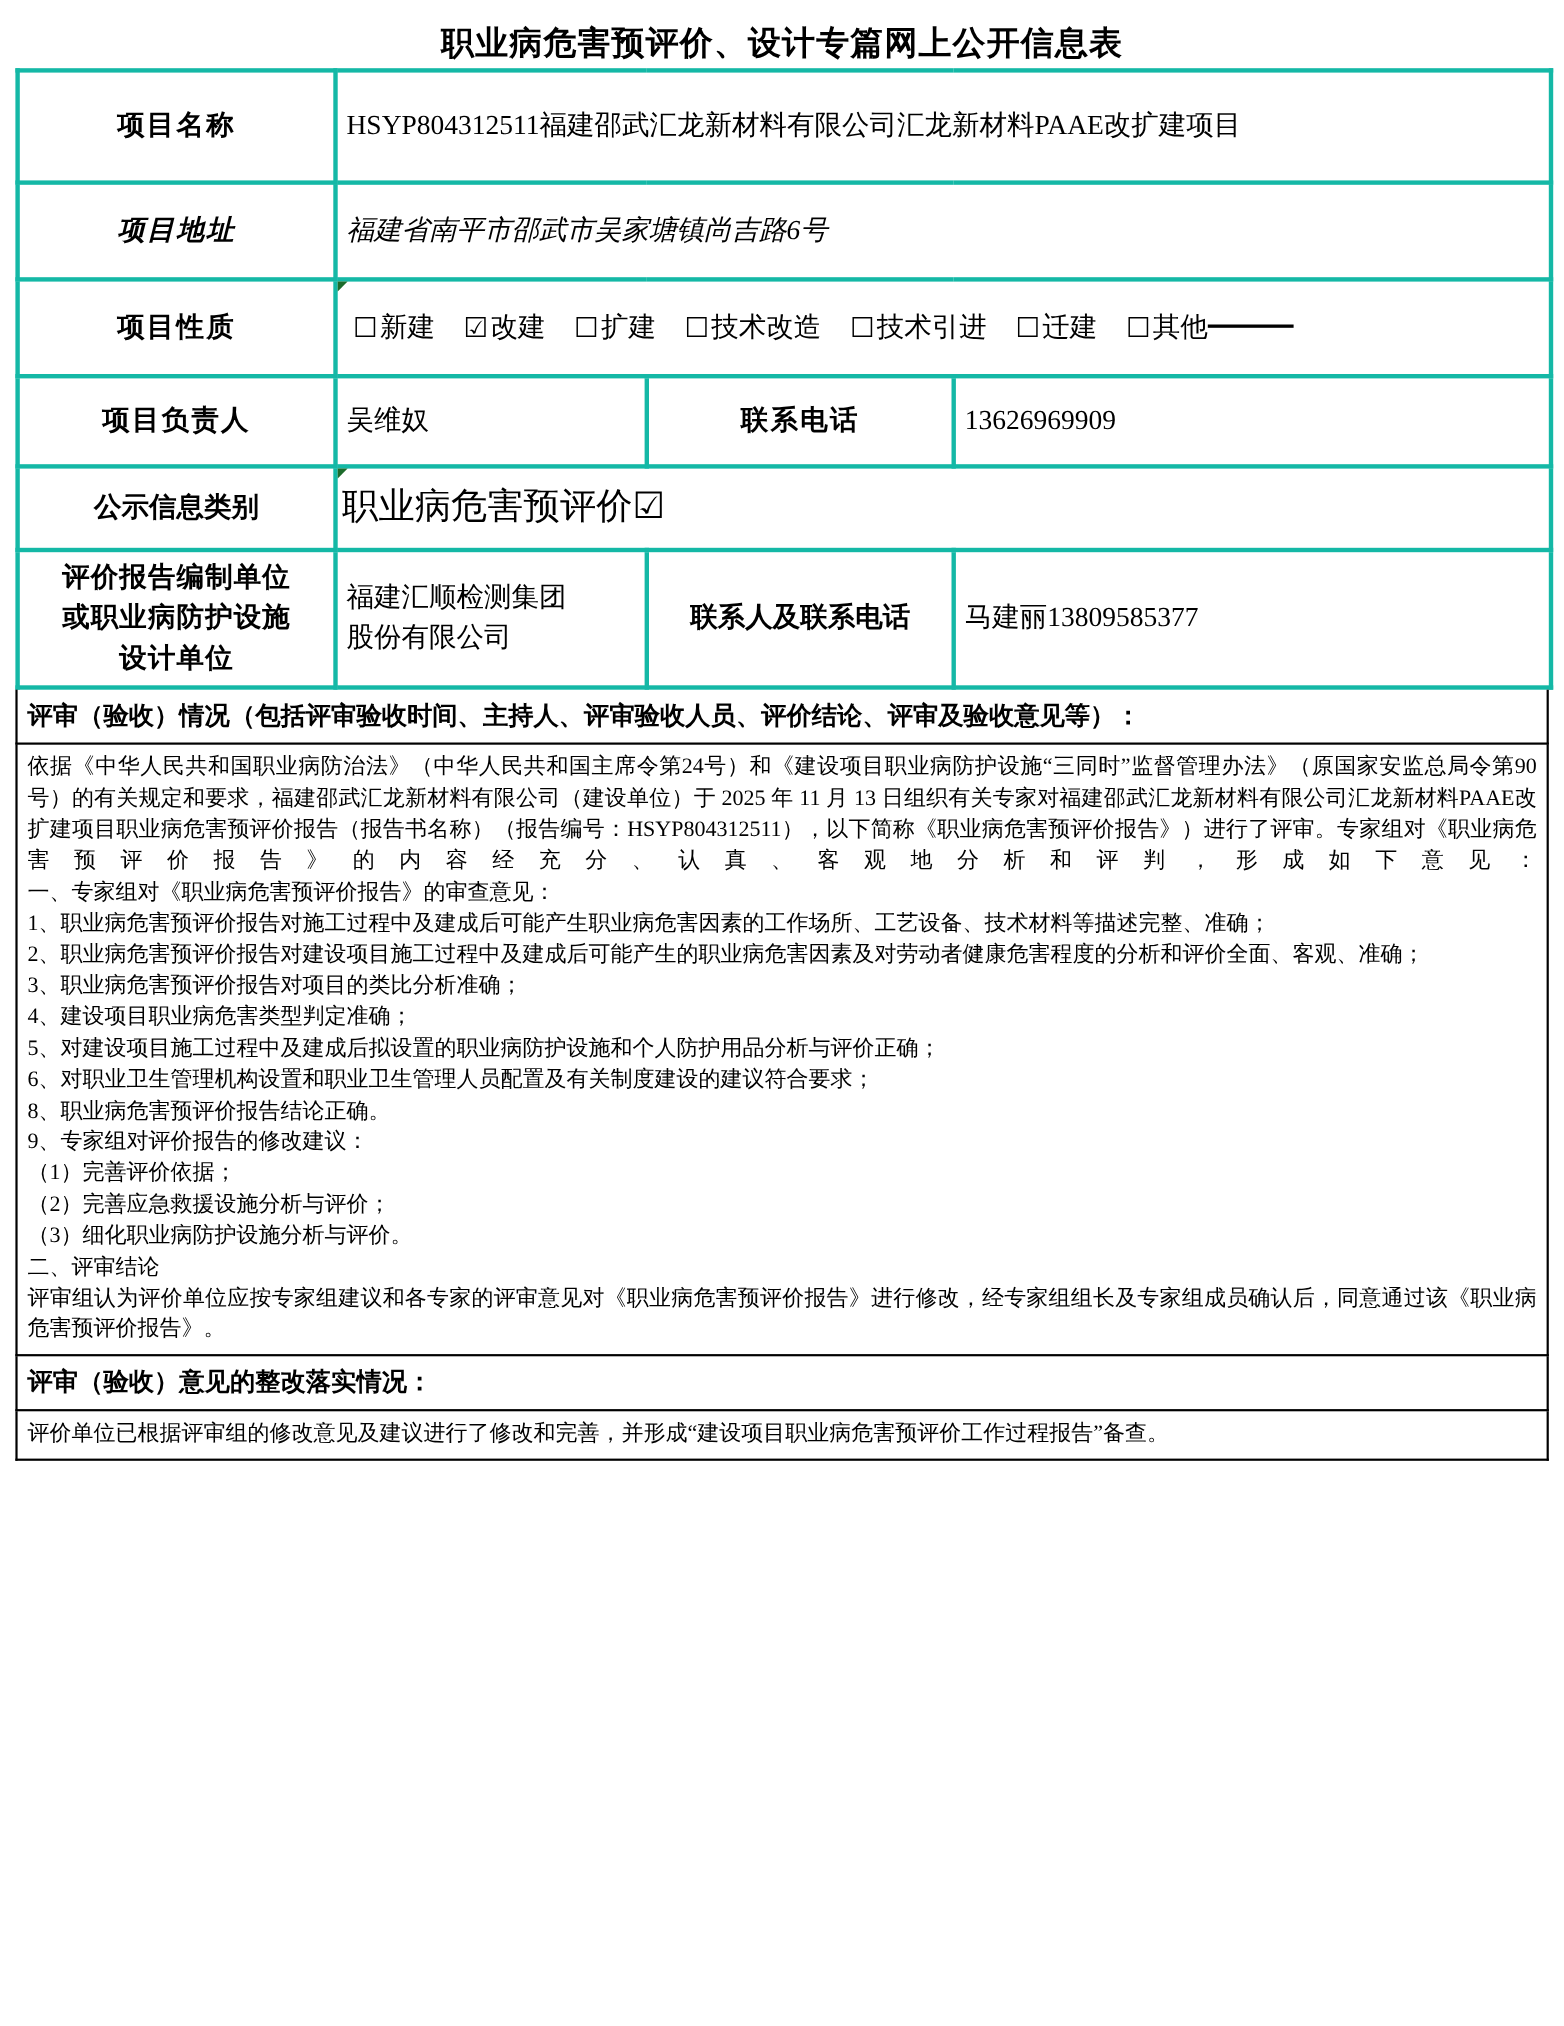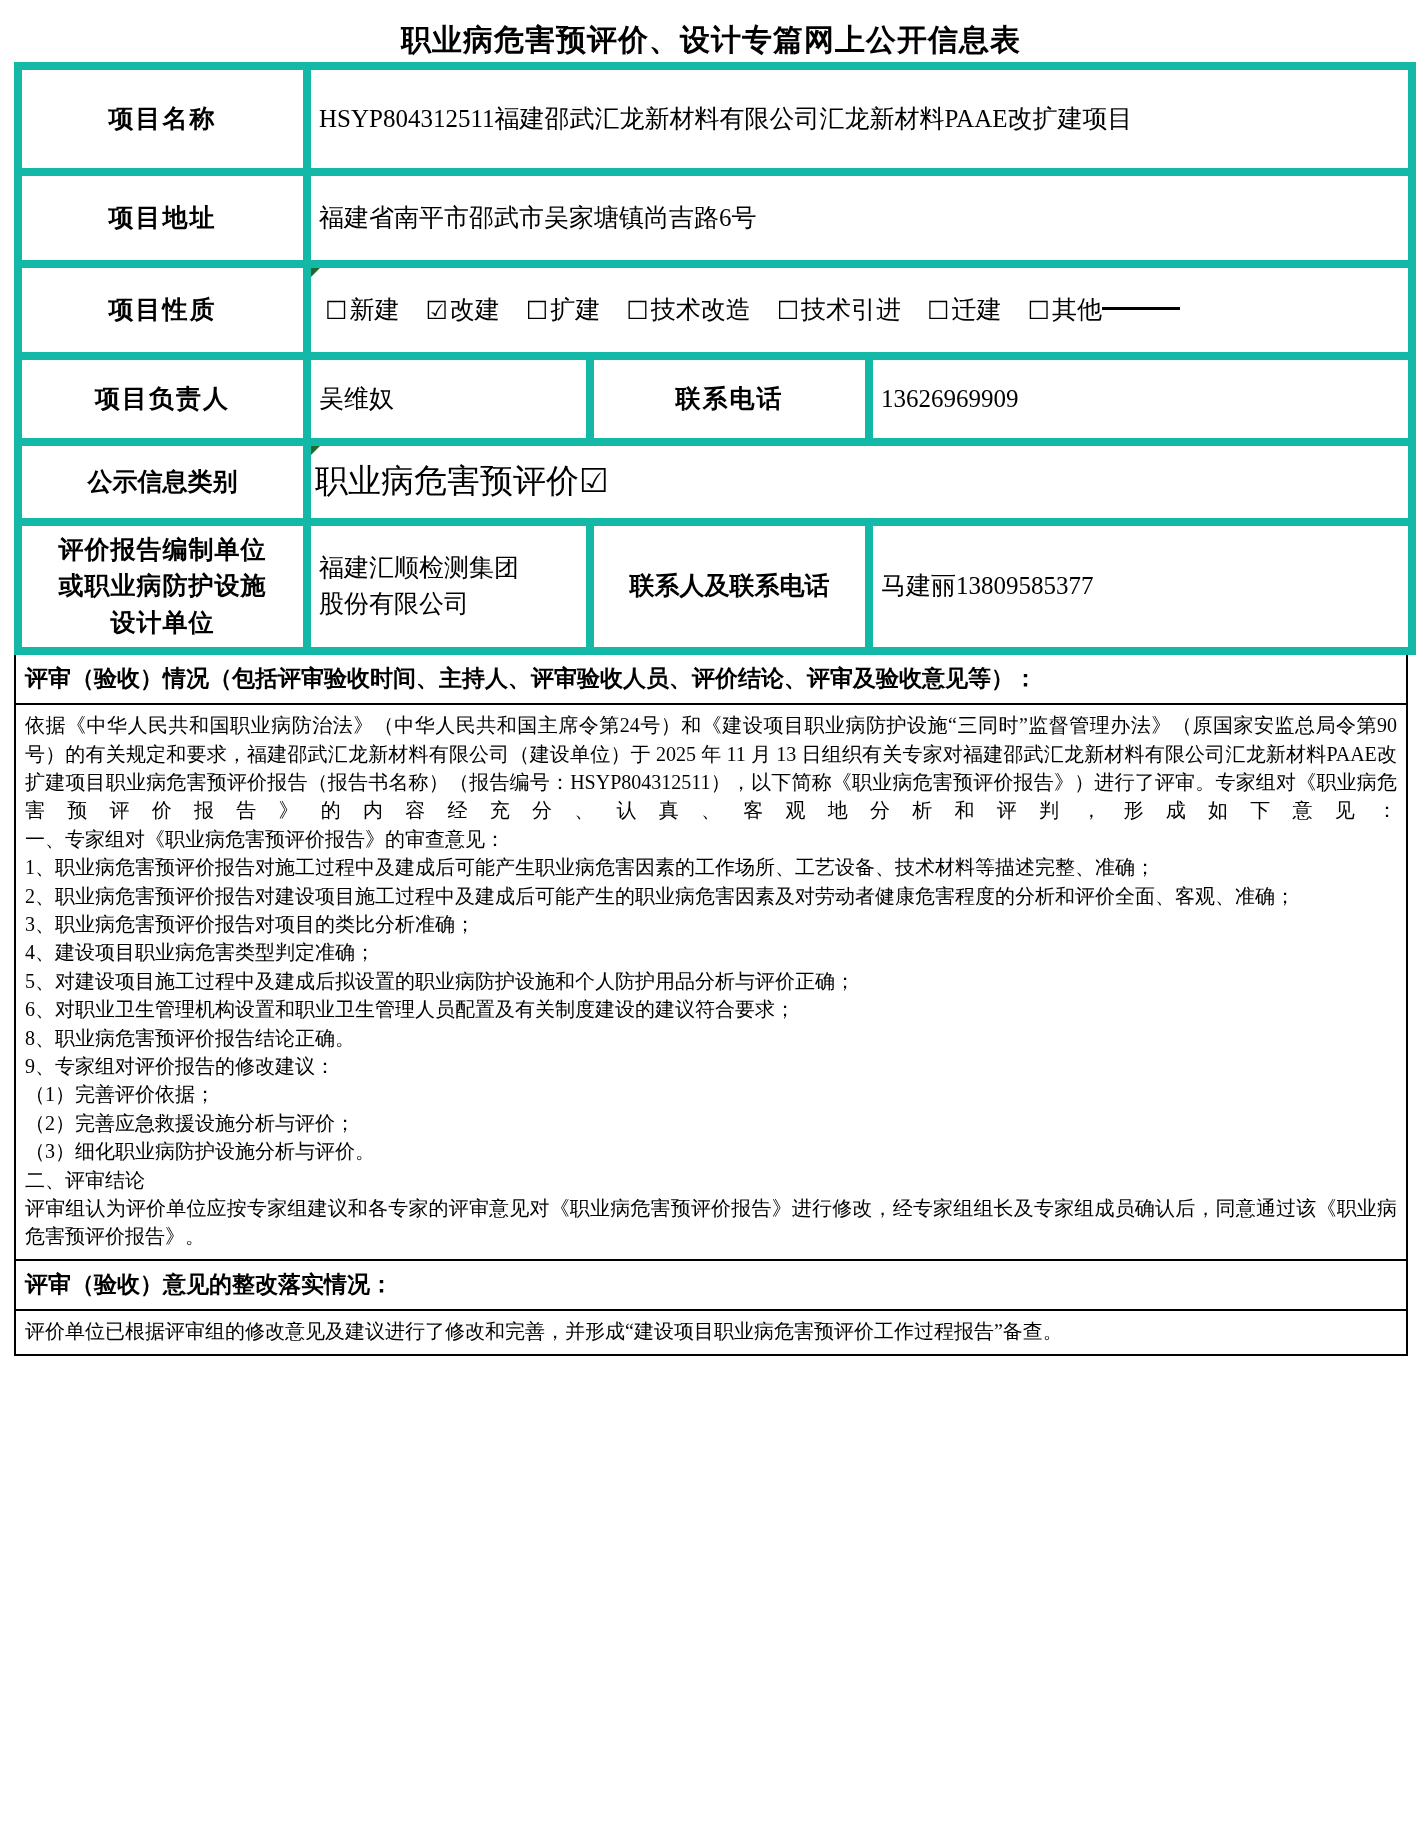--- a/index.html
+++ b/index.html
@@ -28,21 +28,21 @@
     letter-spacing: 1px;
     padding: 22px 0 4px 0;
     line-height: 1.2;
   }
   table.form {
     width: 1394px;
     border-collapse: collapse;
     table-layout: fixed;
   }
   table.form td {
-    border: 8px solid #14b8a6;
+    border: 4px solid #14b8a6;
     vertical-align: middle;
     padding: 6px 8px;
     font-size: 25px;
     line-height: 1.45;
   }
   td.lbl {
     text-align: center;
     font-weight: bold;
     letter-spacing: 2px;
     white-space: nowrap;
@@ -53,21 +53,21 @@
     letter-spacing: 1px;
     line-height: 1.5;
   }
   td.val-center {
     text-align: left;
   }
   td.val-left {
     text-align: left;
   }
   .row-name td { height: 86px; }
-  .row-addr td { height: 72px; }
+  .row-addr td { height: 72px; font-style: italic; }
   .row-nature td { height: 72px; }
   .row-leader td { height: 66px; }
   .row-category td { height: 60px; }
   .row-unit td { height: 108px; }
 
   .nature-wrap {
     display: flex;
     align-items: center;
     justify-content: flex-start;
     gap: 0;

